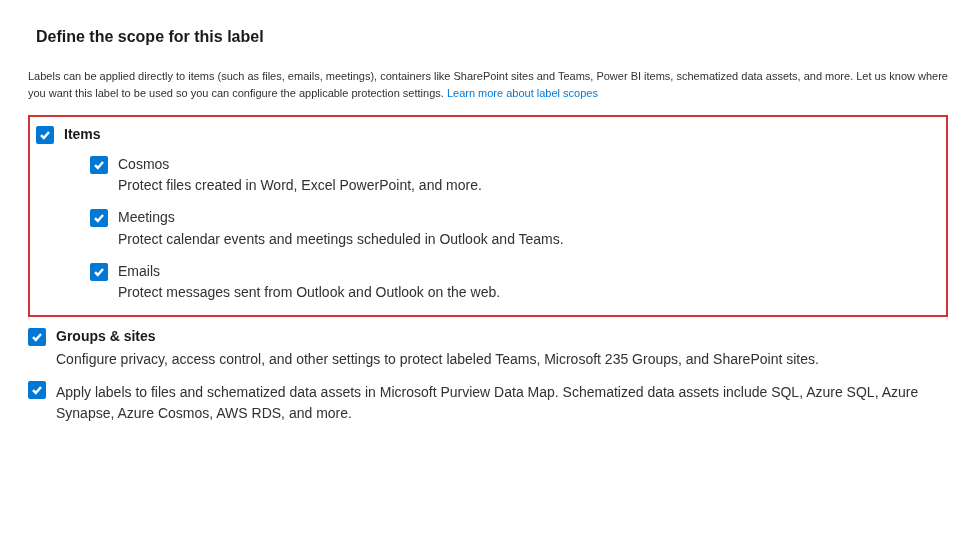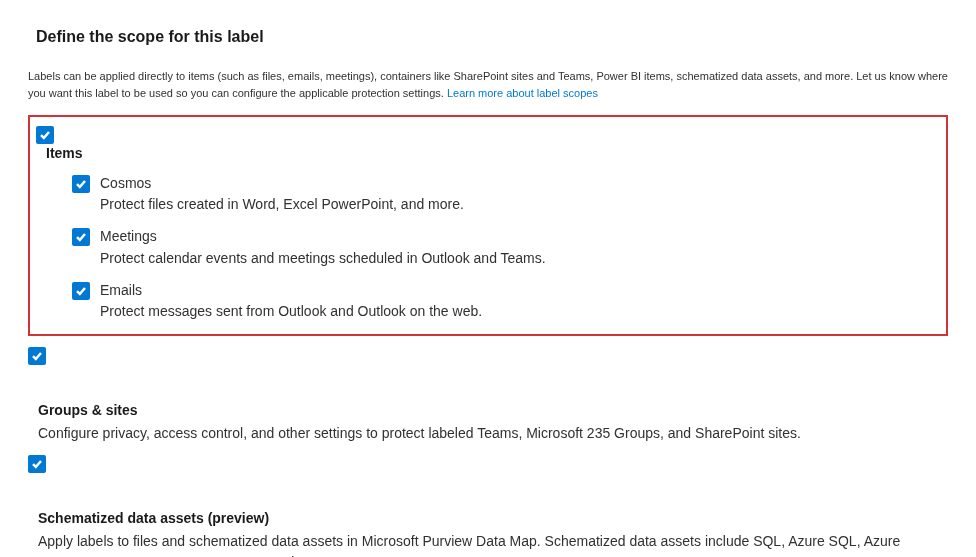--- a/index.html
+++ b/index.html
@@ -35,21 +35,20 @@
     }
     .highlight-box {
       border: 2px solid #d13438;
       padding: 8px 6px 8px 6px;
       margin-bottom: 8px;
     }
     .scope-group {
       display: flex;
       align-items: flex-start;
       margin-bottom: 4px;
-      flex-direction: column;
     }
     .scope-group + .scope-group {
       margin-top: 10px;
     }
     .checkbox {
       width: 18px;
       height: 18px;
       background: #0078d4;
       border-radius: 2px;
       flex-shrink: 0;
@@ -104,21 +103,20 @@
       line-height: 1.4;
     }
     .sub-desc {
       font-size: 14px;
       color: #323130;
       line-height: 1.5;
       margin-top: 1px;
     }
     .outer-group {
       margin-top: 10px;
-      gap: 36px;
     }
   </style>
 </head>
 <body>
 
 <h1>Define the scope for this label</h1>
 
 <p class="intro">
   <span>Labels can be applied directly to items (such as files, emails, meetings), containers like SharePoint sites and Teams, Power BI items, schematized data assets, and more. Let us know where you want this label to be used so you can configure the applicable protection settings. </span><a class="link">Learn more about label scopes</a>
 </p>
@@ -183,16 +181,15 @@
   </div>
 </div>
 
 <div class="scope-group outer-group">
   <div class="checkbox">
     <svg viewBox="0 0 12 12">
         <polyline points="2,6.2 4.8,9 10,3"></polyline>
       </svg>
   </div>
   <div class="scope-content">
-    <div class="scope-title">Schematized data assets (preview)</div>
     <div class="scope-desc">Apply labels to files and schematized data assets in Microsoft Purview Data Map. Schematized data assets include SQL, Azure SQL, Azure Synapse, Azure Cosmos, AWS RDS, and more.</div>
   </div>
 </div>
 
 </body></html>

